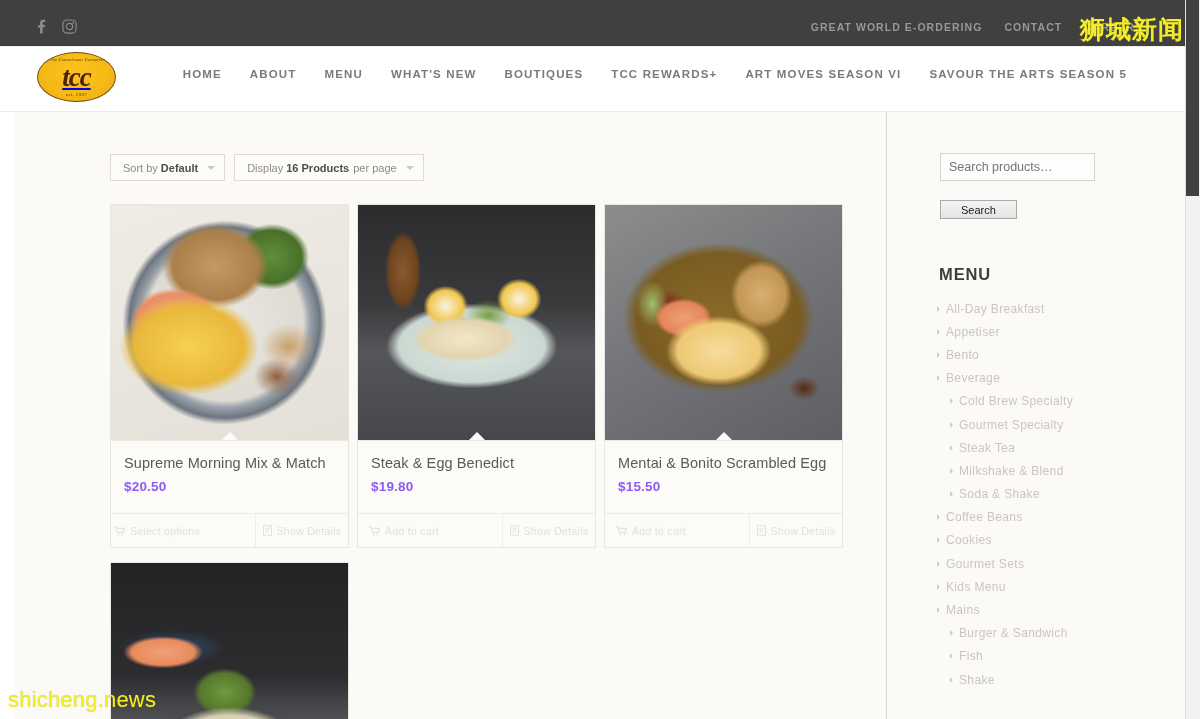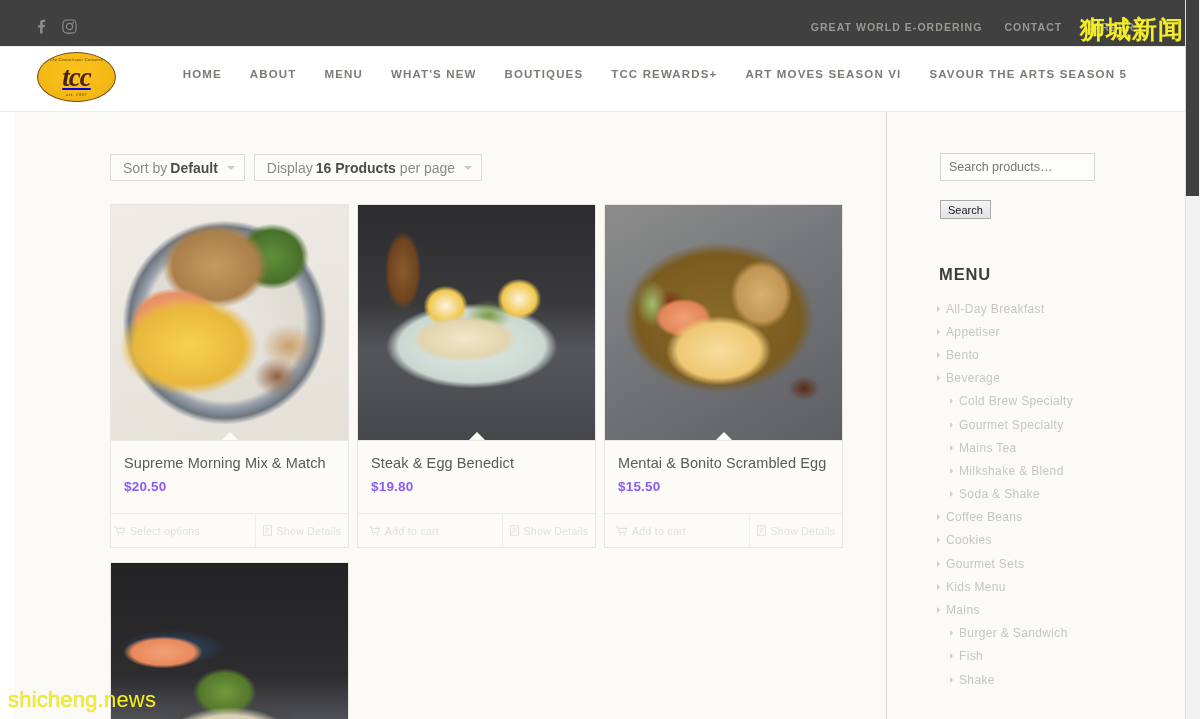--- a/index.html
+++ b/index.html
@@ -101,21 +101,21 @@
     position: absolute; left: 96px; top: 42px;
     display: flex; gap: 9px;
   }
   .select-box {
     position: relative;
     height: 27px;
     border: 1px solid #dddbd4;
     background: #fdfcfa;
     display: flex; align-items: center;
     padding: 0 26px 0 12px;
-    font-size: 14px; color: #8d8b85;
+    font-size: 11px; color: #8d8b85;
     white-space: nowrap;
   }
   .select-box b { color: #4f4d49; font-weight: 700; margin-left: 3px; }
   .select-caret {
     position: absolute; right: 9px; top: 50%;
     margin-top: -2px;
     width: 0; height: 0;
     border-left: 4px solid transparent;
     border-right: 4px solid transparent;
     border-top: 4px solid #cbc9c3;
@@ -229,21 +229,21 @@
     position: absolute; left: 29px; top: 41px;
     width: 155px; height: 28px;
     border: 1px solid #d6d4ce;
     background: #fdfdfb;
     font-size: 12.5px; color: #9c9a95;
     padding: 0 8px;
     font-family: "Liberation Sans", sans-serif;
   }
   .search-btn {
     position: absolute; left: 29px; top: 88px;
-    height: 19px; padding: 0 7px;
+    height: 19px; padding: 0 20px;
     border: 1px solid #a9a9a9;
     background: linear-gradient(180deg,#f4f4f4 0%,#e4e4e4 100%);
     font-size: 11px; color: #1a1a1a;
     font-family: "Liberation Sans", sans-serif;
     cursor: pointer;
   }
   .sb-heading {
     position: absolute; left: 28px; top: 153px;
     font-size: 16.5px; font-weight: 700; color: #3f3d39;
     letter-spacing: .9px;
@@ -488,21 +488,21 @@
         <li class="sb-item lvl2">
             <span class="sb-bullet"></span>
             <span>Cold Brew Specialty</span>
           </li>
         <li class="sb-item lvl2">
             <span class="sb-bullet"></span>
             <span>Gourmet Specialty</span>
           </li>
         <li class="sb-item lvl2">
             <span class="sb-bullet"></span>
-            <span>Mains Tea</span>
+            <span>Steak Tea</span>
           </li>
         <li class="sb-item lvl2">
             <span class="sb-bullet"></span>
             <span>Milkshake &amp; Blend</span>
           </li>
         <li class="sb-item lvl2">
             <span class="sb-bullet"></span>
             <span>Soda &amp; Shake</span>
           </li>
         <li class="sb-item">

